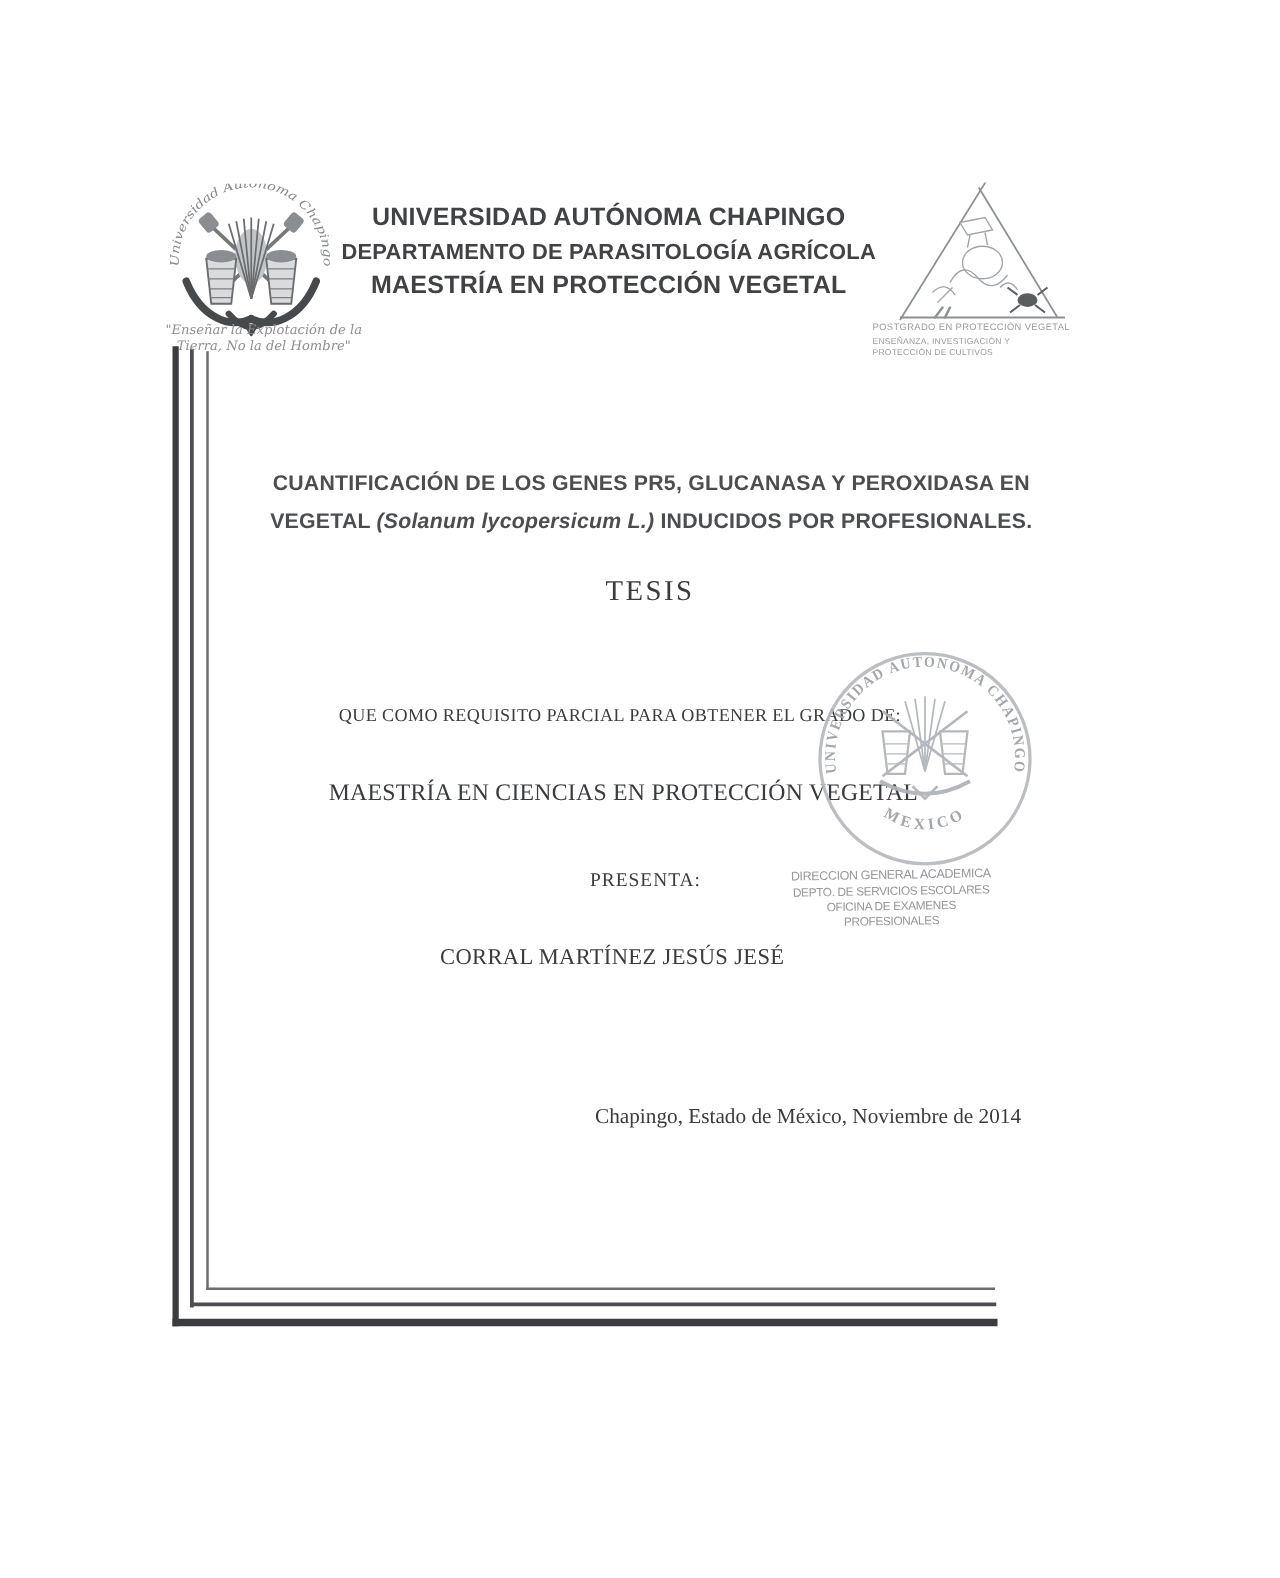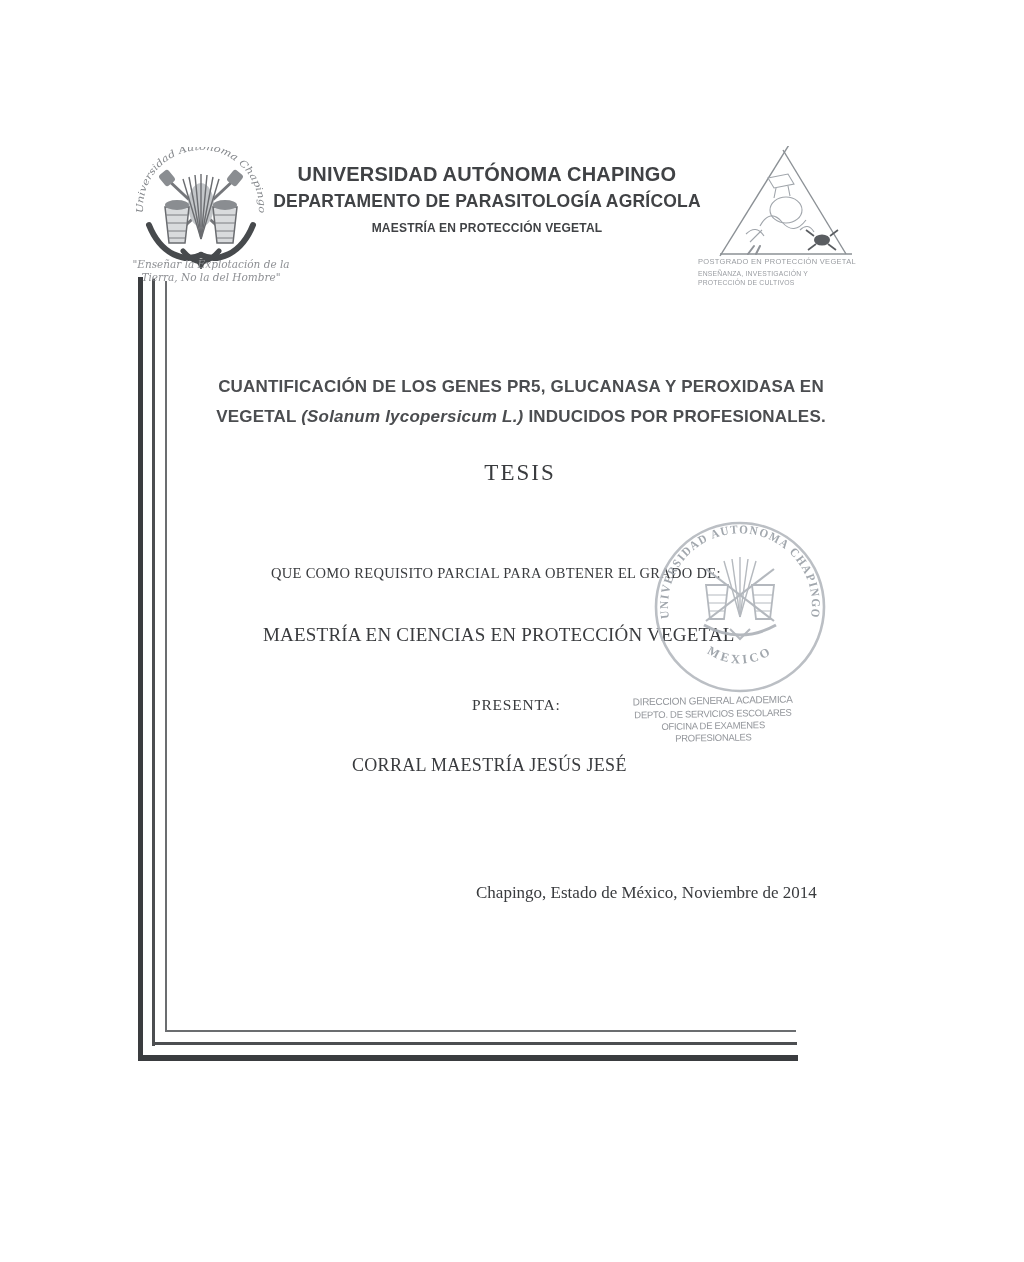--- a/index.html
+++ b/index.html
@@ -21,21 +21,21 @@
   .fv3 { left:165px; top:281px; width:1.5px;height:751px; background:#6b6d70; }
   .fh1 { left:165px; top:1030px; width:631px; height:2px;  background:#6b6d70; }
   .fh2 { left:152px; top:1042px; width:645px; height:3px;  background:#4c4e51; }
   .fh3 { left:138px; top:1055px; width:660px; height:6px;  background:#3a3c3f; }
 
   
   .header { left:237px; top:162px; width:500px; text-align:center;
             font-weight:bold; color:#404245; letter-spacing:0.2px; }
   .header .h1 { font-size:20px;   line-height:24px; margin-bottom:5px; }
   .header .h2 { font-size:17.5px; line-height:21px; margin-bottom:6px; }
-  .header .h3 { font-size:12px; line-height:20px; }
+  .header .h3 { font-size:20px; line-height:20px; }
 
   
   .seal-svg { left:131px; top:147px; }
   .motto { left:131px; top:258px; width:160px; text-align:center;
            font-family:"DejaVu Serif", serif; font-style:italic;
            font-size:10.5px; line-height:13px; color:#8d8f93; }
 
   
   .tri-svg { left:702px; top:146px; }
   .tri-caption { left:698px; top:257px; width:182px; color:#999ca1; }
@@ -171,21 +171,21 @@
 
   <div class="abs title">
     <div>CUANTIFICACIÓN DE LOS GENES PR5, GLUCANASA Y PEROXIDASA EN</div>
     <div><span>VEGETAL </span><span class="it">(Solanum lycopersicum L.)</span><span> INDUCIDOS POR PROFESIONALES.</span></div>
   </div>
 
   <div class="abs serif tesis nowrap">TESIS</div>
   <div class="abs serif requisito nowrap">QUE COMO REQUISITO PARCIAL PARA OBTENER EL GRADO DE:</div>
   <div class="abs serif grado nowrap">MAESTRÍA EN CIENCIAS EN PROTECCIÓN VEGETAL</div>
   <div class="abs serif presenta nowrap">PRESENTA:</div>
-  <div class="abs serif author nowrap">CORRAL MAESTRÍA JESÚS JESÉ</div>
+  <div class="abs serif author nowrap">CORRAL MARTÍNEZ JESÚS JESÉ</div>
   <div class="abs serif dateline nowrap">Chapingo, Estado de México, Noviembre de 2014</div>
 
   <svg class="abs stamp-svg" width="180" height="180" viewBox="0 0 180 180">
     <defs>
       <path id="stampArc" d="M 22,112 A 72,72 0 1 1 158,112" fill="none"></path>
       <path id="stampBottom" d="M 50,130 A 57,57 0 0 0 130,130" fill="none"></path>
     </defs>
     <circle cx="90" cy="90" r="84" fill="none" stroke="#b6bac0" stroke-width="2.6"></circle>
     <text class="stamp-text" font-size="12" font-weight="bold" letter-spacing="1.5" text-anchor="middle">
       <textPath href="#stampArc" startOffset="50%" textLength="252" lengthAdjust="spacingAndGlyphs">UNIVERSIDAD AUTONOMA CHAPINGO</textPath>

